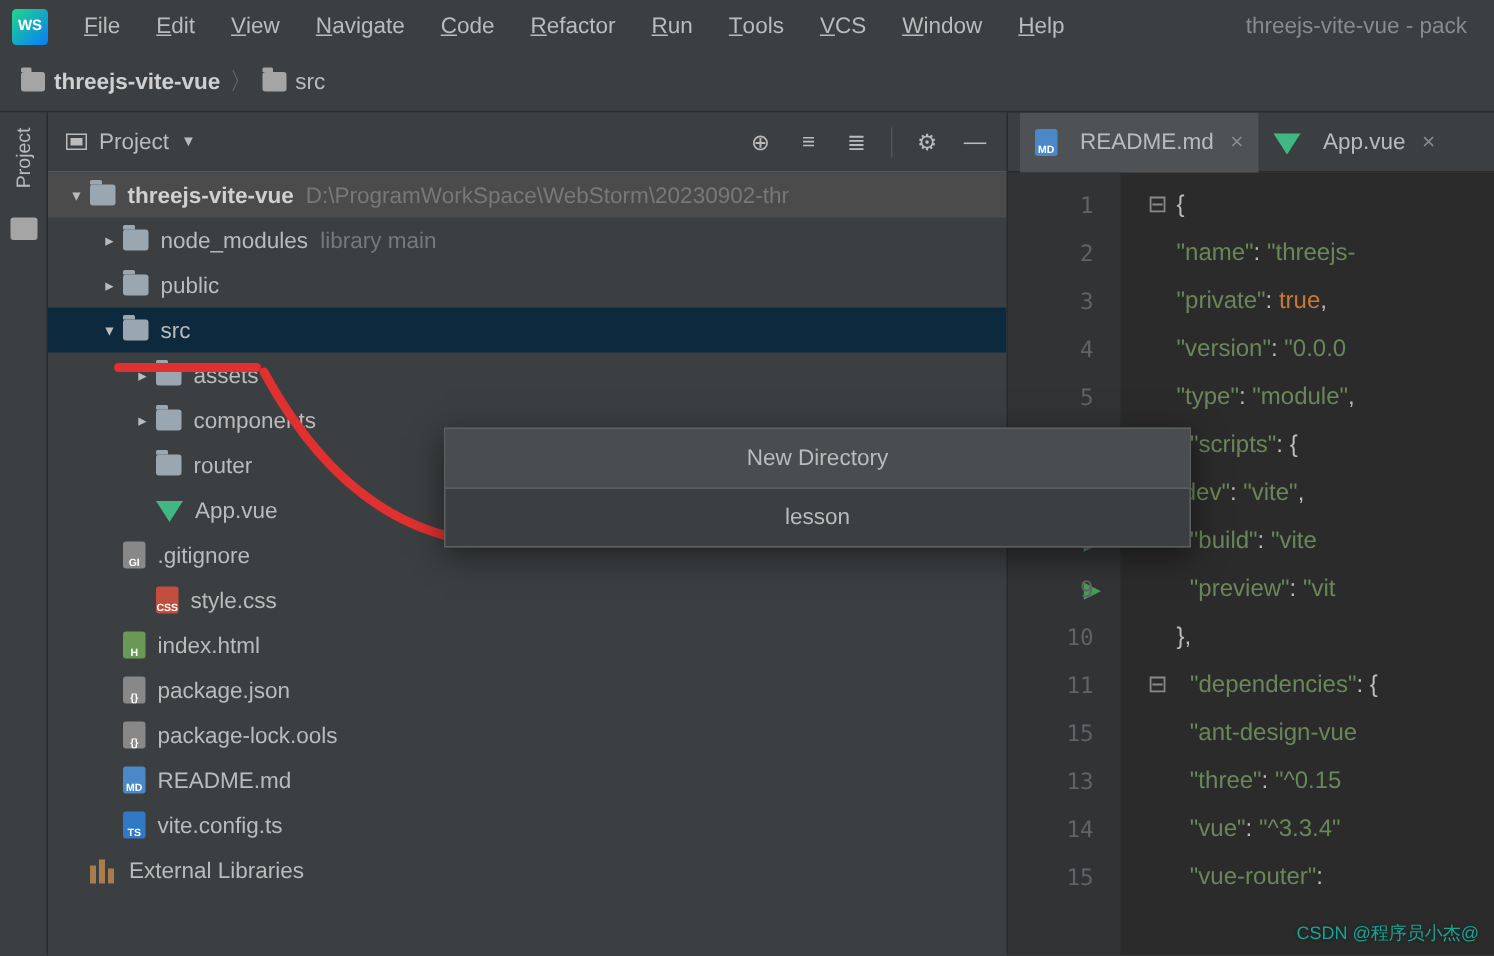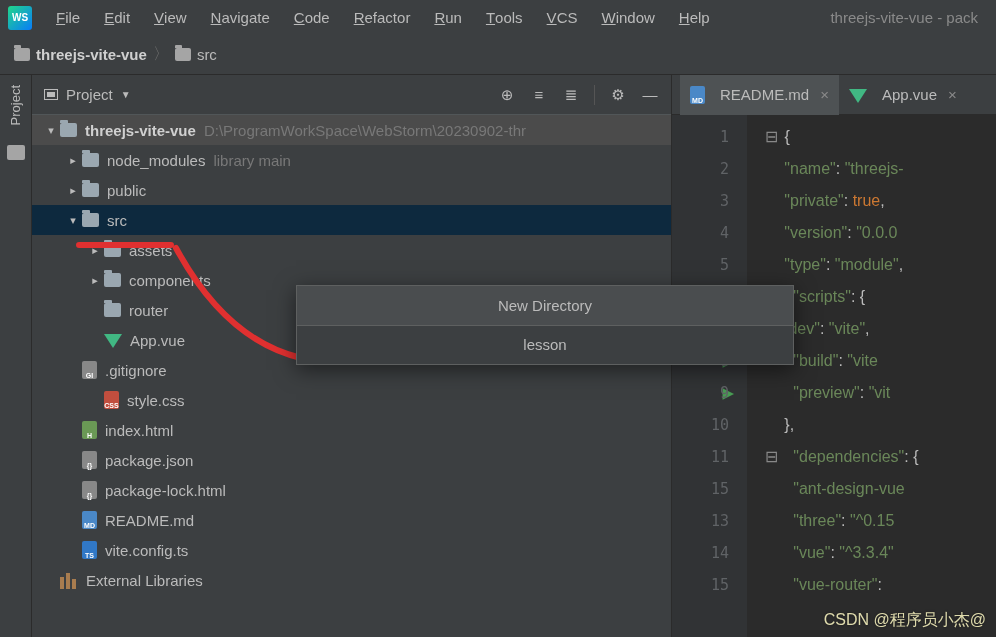--- a/index.html
+++ b/index.html
@@ -58,21 +58,21 @@
 .code { flex:1; padding:6px 0 0 18px; font-family:Consolas,monospace; font-size:16px; line-height:32px; white-space:pre; overflow:hidden; }
 .fold { color:#888; margin-right:6px; }
 .s { color:#6a8759; }
 .p { color:#bbb; }
 .k { color:#cc7832; }
 .dialog { position:absolute; left:296px; top:285px; width:498px; background:#3c3f41; border:1px solid #5e6060; box-shadow:0 5px 20px rgba(0,0,0,0.5); z-index:100; }
 .dialog-title { height:40px; display:flex; align-items:center; justify-content:center; background:#4a4d4f; color:#bbb; font-size:15px; border-bottom:1px solid #5e6060; }
 .dialog-input { padding:10px 12px;text-align:center; }
 .dialog-input-text { color:#bbb; font-size:15px; }
 .annotation { position:absolute; left:76px; top:240px; width:310px; height:130px; pointer-events:none; z-index:50; }
-.watermark { position:absolute; right:10px; bottom:6px; color:#fef9c3; font-size:16px; opacity:0.85; z-index:200; text-shadow:0 0 3px rgba(0,0,0,0.5); }
+.watermark { position:absolute; right:10px; bottom:6px; color:#14b8a6; font-size:12px; opacity:0.85; z-index:200; text-shadow:0 0 3px rgba(0,0,0,0.5); }
 </style>
 </head>
 <body>
 
 <div class="menubar">
   <div class="app-icon">WS</div>
   <div id="menu-items" style="display: flex;">
       <div class="menu-item"><u>F</u>ile</div>
       <div class="menu-item"><u>E</u>dit</div>
       <div class="menu-item"><u>V</u>iew</div>
@@ -193,21 +193,21 @@
         <div class="tree-row">
           <span class="indent" style="width:22px"></span>
           <span class="expand"></span>
           <span class="file-icon file-json">{}</span>
           <span style="">package.json</span>
         </div>
         <div class="tree-row">
           <span class="indent" style="width:22px"></span>
           <span class="expand"></span>
           <span class="file-icon file-json">{}</span>
-          <span style="">package-lock.html</span>
+          <span style="">package-lock.ools</span>
         </div>
         <div class="tree-row">
           <span class="indent" style="width:22px"></span>
           <span class="expand"></span>
           <span class="file-icon file-md">MD</span>
           <span style="">README.md</span>
         </div>
         <div class="tree-row">
           <span class="indent" style="width:22px"></span>
           <span class="expand"></span>

